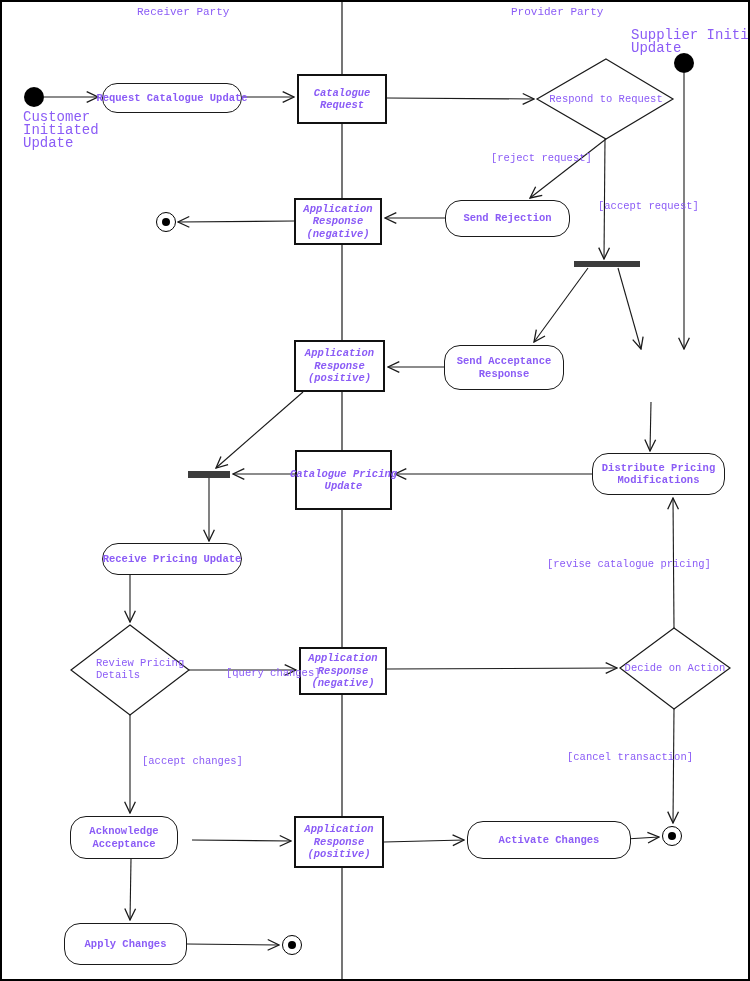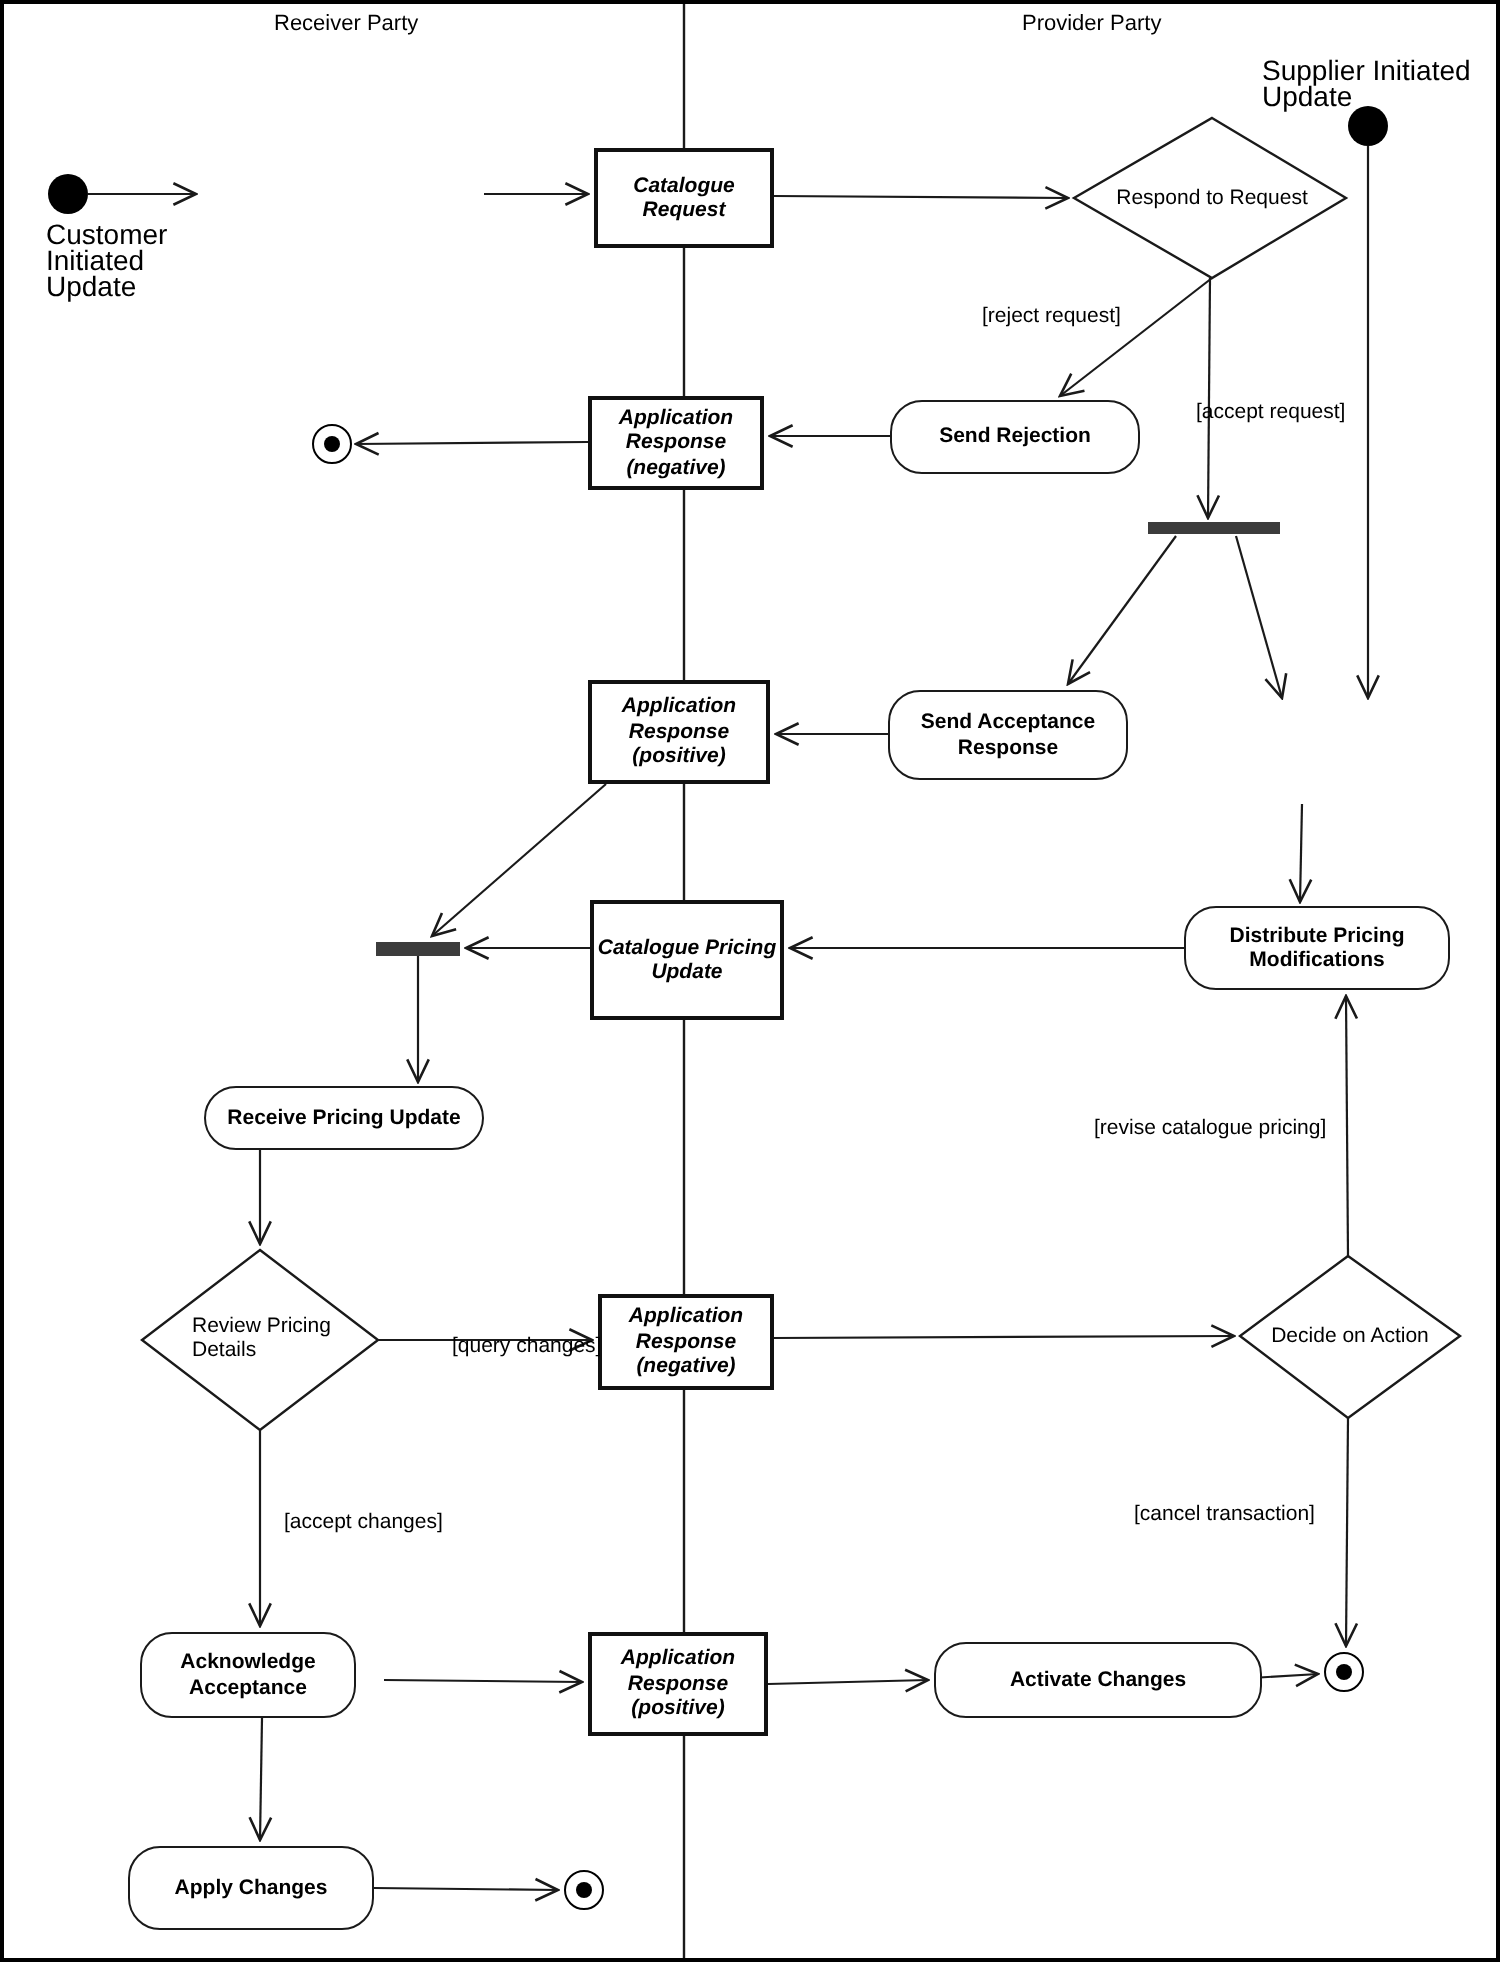--- a/index.html
+++ b/index.html
@@ -1,19 +1,19 @@
 <!DOCTYPE html>
 <html><head>
 <meta charset="utf-8">
 <style>
   html,body { margin:0; padding:0; background:#fff; }
   #canvas {
     position:relative; width:750px; height:981px;
     background:#fff; border:2px solid #000; box-sizing:border-box;
-    font-family:Liberation Sans, sans-serif; color:#000000;
+    font-family:Liberation Mono, monospace; color:#8b5cf6;
     overflow:hidden;
   }
   #edges { position:absolute; left:0; top:0; width:750px; height:981px; }
   .lane-title { position:absolute; font-size:11px; white-space:pre; }
   .activity {
     position:absolute; box-sizing:border-box; background:#fff;
     border:1.4px solid #1a1a1a; border-radius:16px;
     display:flex; align-items:center; justify-content:center;
     text-align:center; font-weight:bold; font-size:10.5px; line-height:12.5px;
     white-space:pre;
@@ -109,20 +109,21 @@
   <div class="endnode" style="left:660px; top:824px;">
       <div class="dot"></div>
     </div>
   <div class="endnode" style="left:280px; top:933px;">
       <div class="dot"></div>
     </div>
 
   <div class="bar" style="left:572px; top:259px; width:66px; height:6px;"></div>
   <div class="bar" style="left:186px; top:469px; width:42px; height:7px;"></div>
 
+  <div class="activity" style="left:100px; top:81px; width:140px; height:30px;">Request Catalogue Update</div>
   <div class="activity" style="left:443px; top:198px; width:125px; height:37px;">Send Rejection</div>
   <div class="activity" style="left:442px; top:343px; width:120px; height:45px;">Send Acceptance
 Response</div>
   <div class="activity" style="left:590px; top:451px; width:133px; height:42px;">Distribute Pricing
 Modifications</div>
   <div class="activity" style="left:100px; top:541px; width:140px; height:32px;">Receive Pricing Update</div>
   <div class="activity" style="left:68px; top:814px; width:108px; height:43px;">Acknowledge
 Acceptance</div>
   <div class="activity" style="left:465px; top:819px; width:164px; height:38px;">Activate Changes</div>
   <div class="activity" style="left:62px; top:921px; width:123px; height:42px;">Apply Changes</div>

